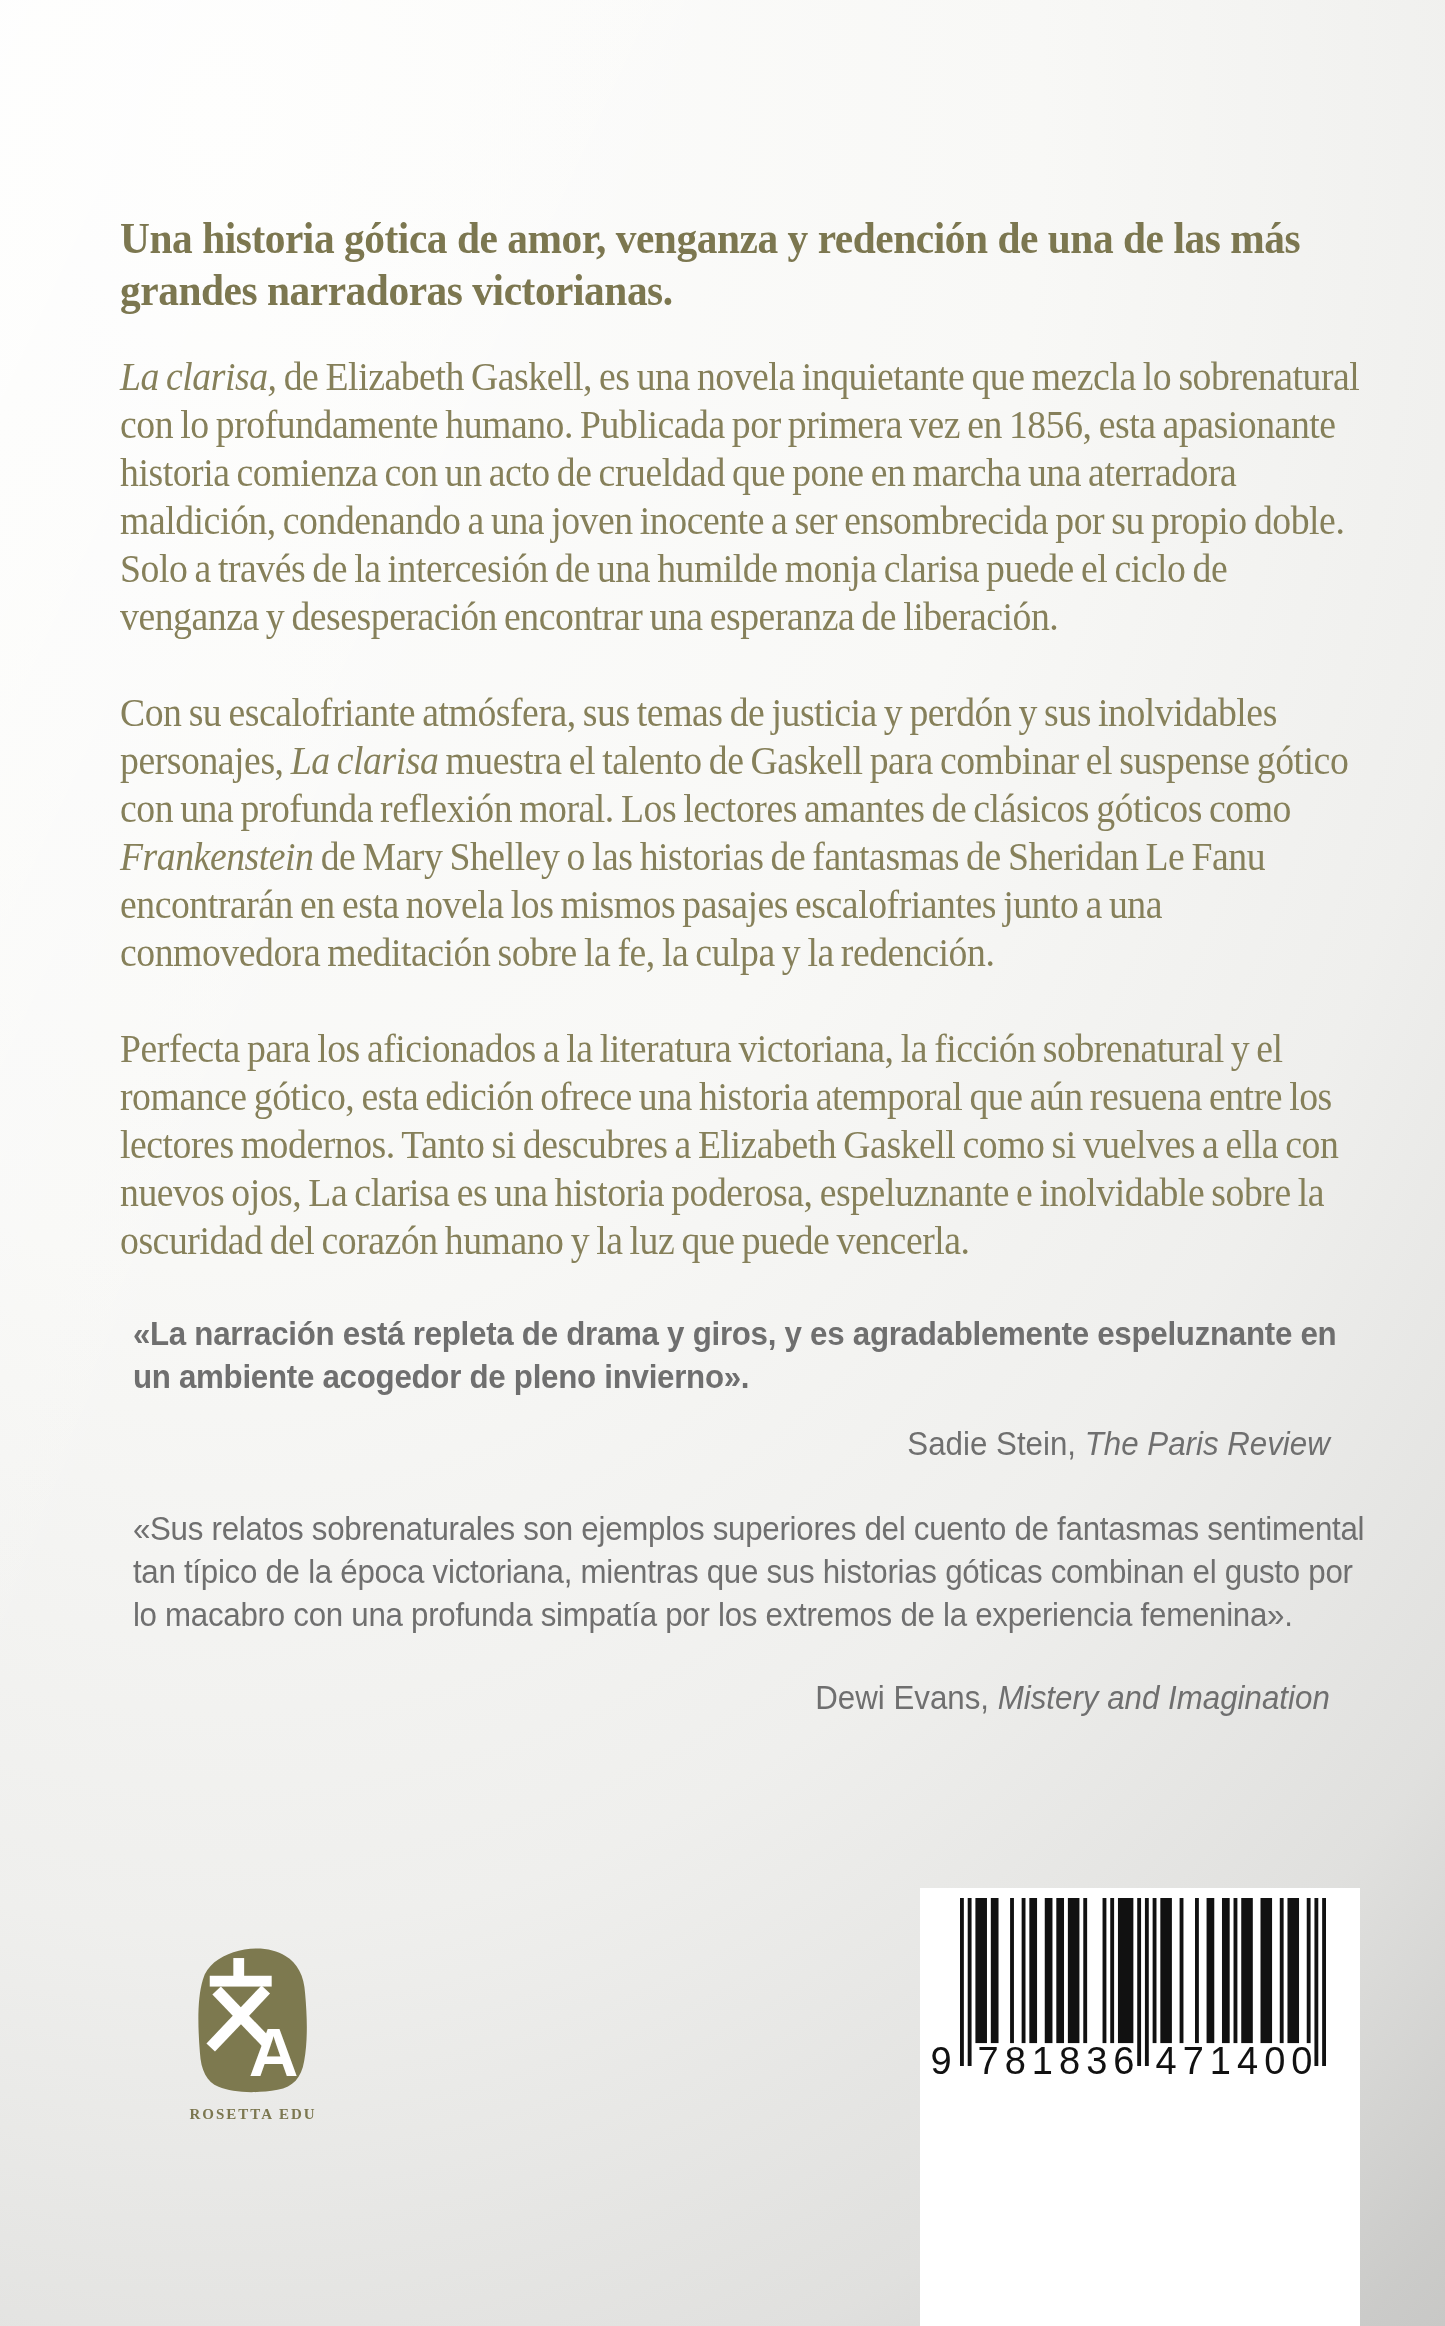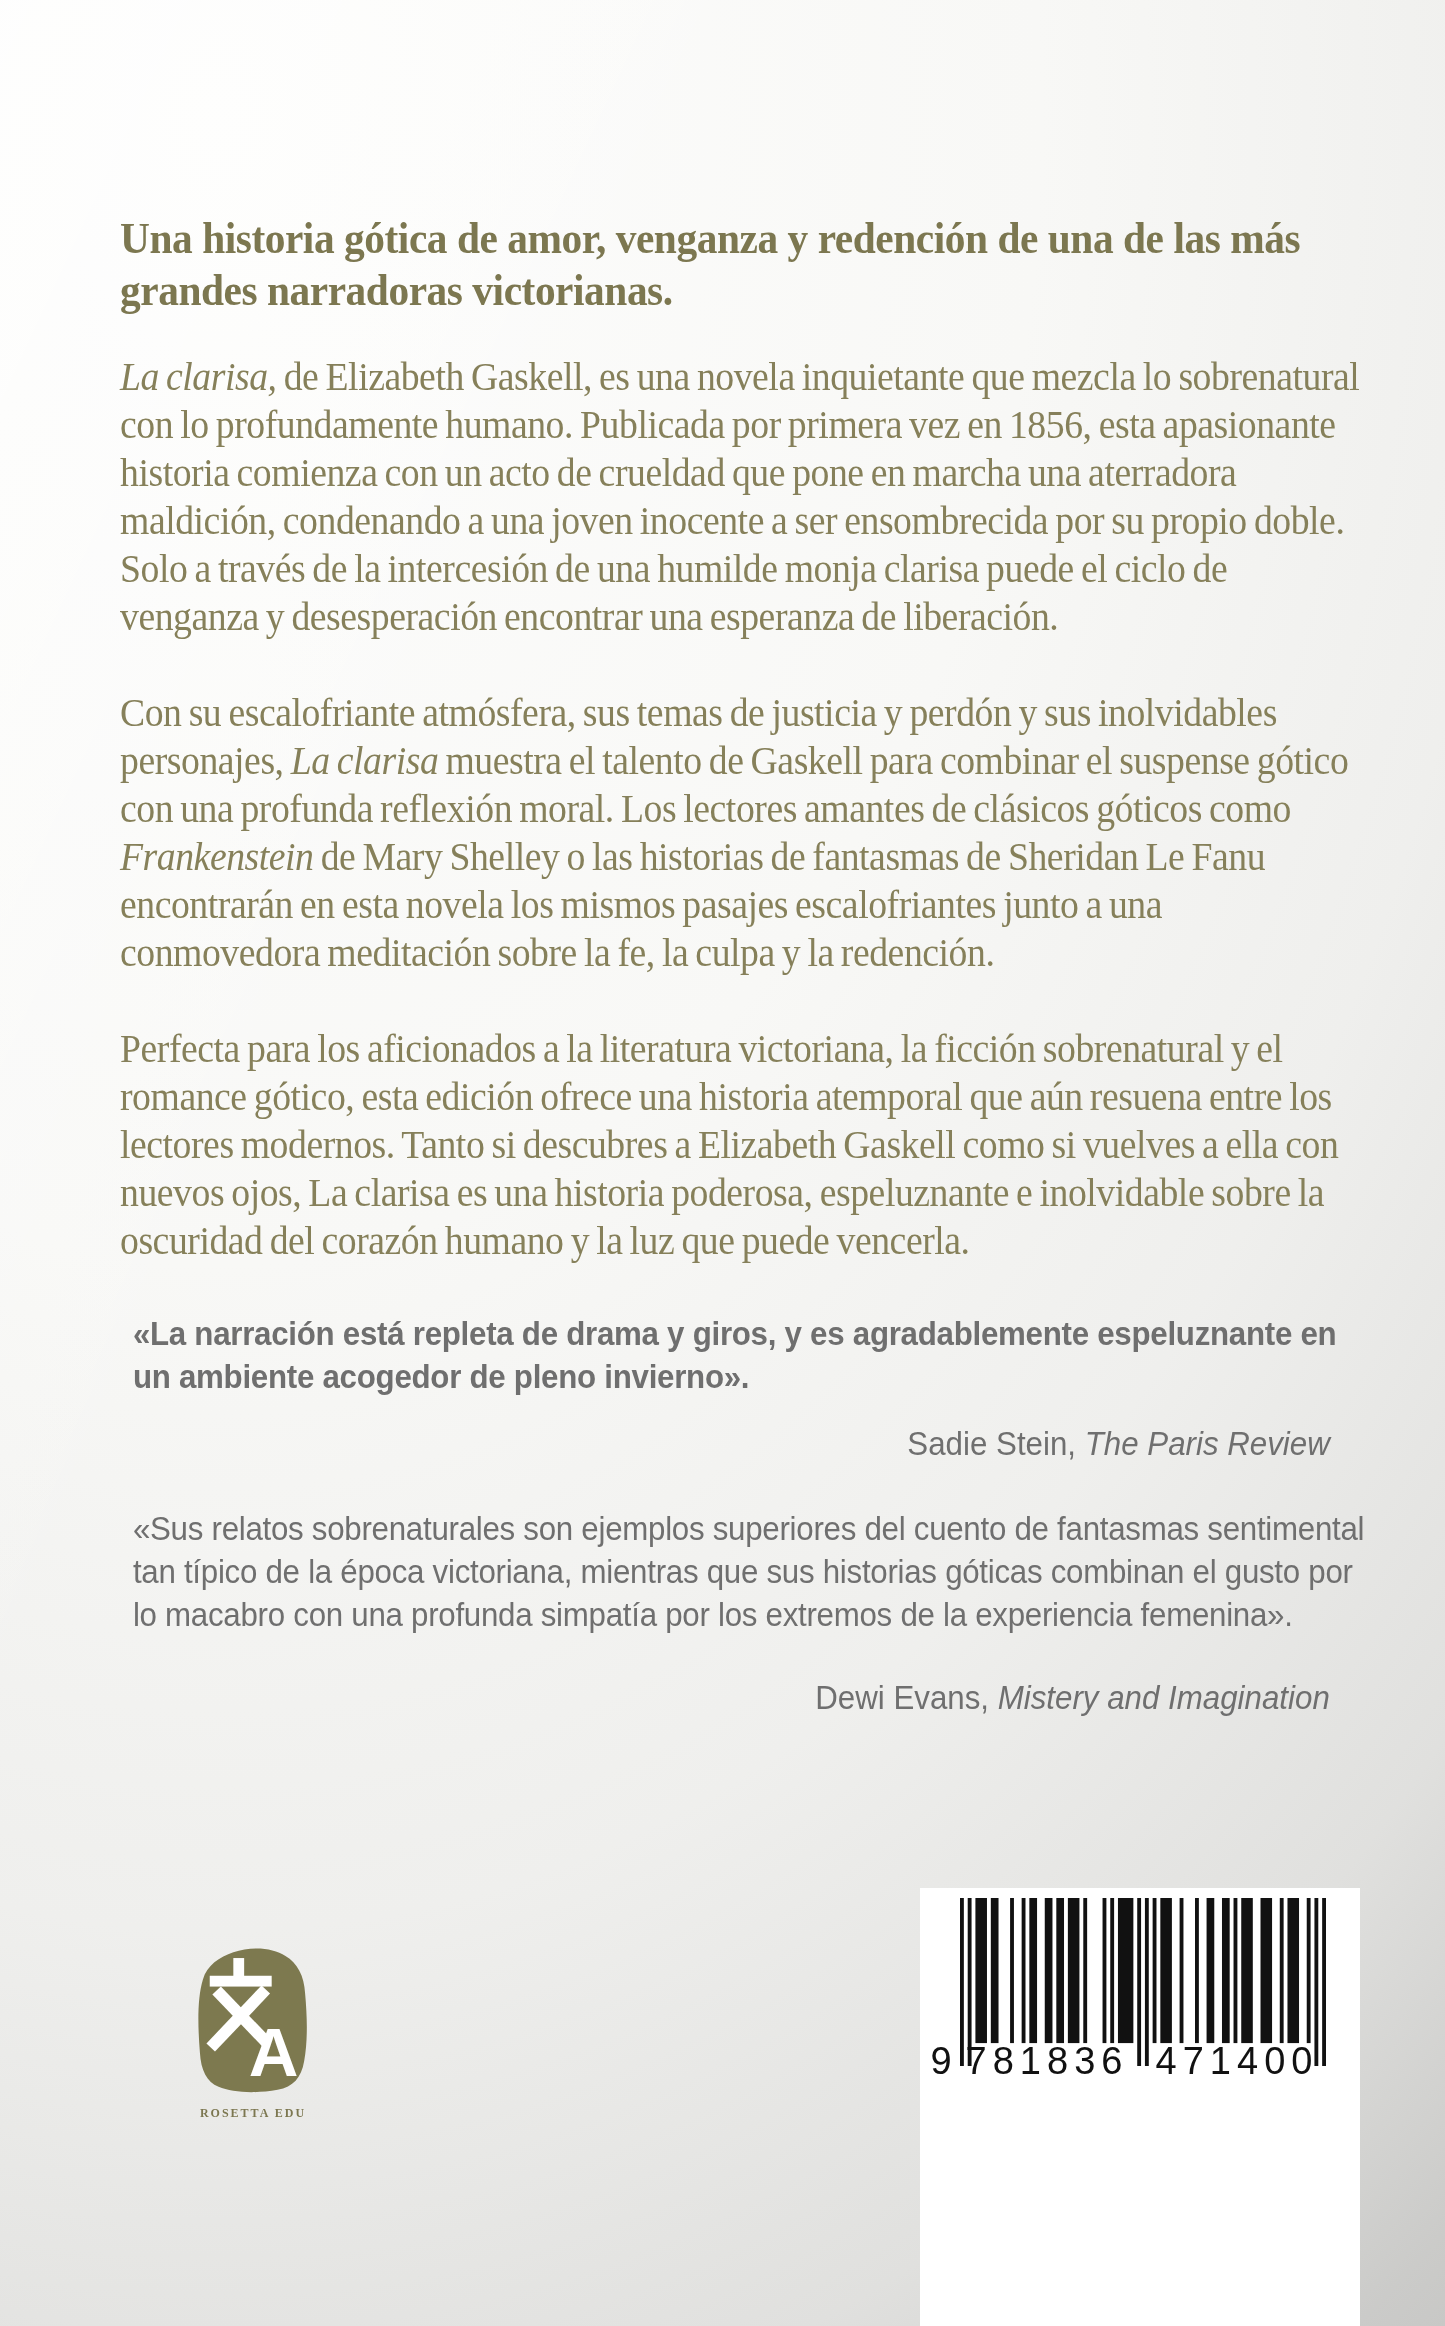--- a/index.html
+++ b/index.html
@@ -54,36 +54,36 @@
   .attribution.a2{margin-top:40px;}
   
   .logo{
     position:absolute;left:178px;top:1944px;width:150px;
     text-align:center;
   }
   .logo svg{display:block;margin:0 auto;}
   .logo-text{
     margin-top:10px;
     font-family:"Liberation Serif","DejaVu Serif",serif;
-    font-weight:bold;font-size:12px;letter-spacing:2px;
+    font-weight:bold;font-size:15px;letter-spacing:2px;
     color:var(--olive-dark,#6f6b49);
   }
   
   .barcode-box{
     position:absolute;left:920px;top:1888px;width:440px;height:438px;
     background:var(--barcode-bg,#ffffff);
   }
   .barcode-box svg{position:absolute;left:40px;top:10px;width:366px;height:168px;}
   .isbn-row span{
     position:absolute;top:152px;
     font-family:"Liberation Sans","DejaVu Sans",sans-serif;
     font-size:38px;line-height:42px;color:#111;text-align:center;
   }
   .isbn-prefix{left:2px;width:38px;}
-  .isbn-group1{left:44px;width:166px;letter-spacing:6px;}
+  .isbn-group1{left:56px;width:166px;letter-spacing:6px;}
   .isbn-group2{left:232px;width:170px;letter-spacing:6px;}
 </style>
 </head>
 <body>
 
 <div class="page">
   <div class="light-overlay"></div>
 
   <main class="text-column">
     <h1 class="tagline">Una historia gótica de amor, venganza y redención de una de las más grandes narradoras victorianas.</h1>

